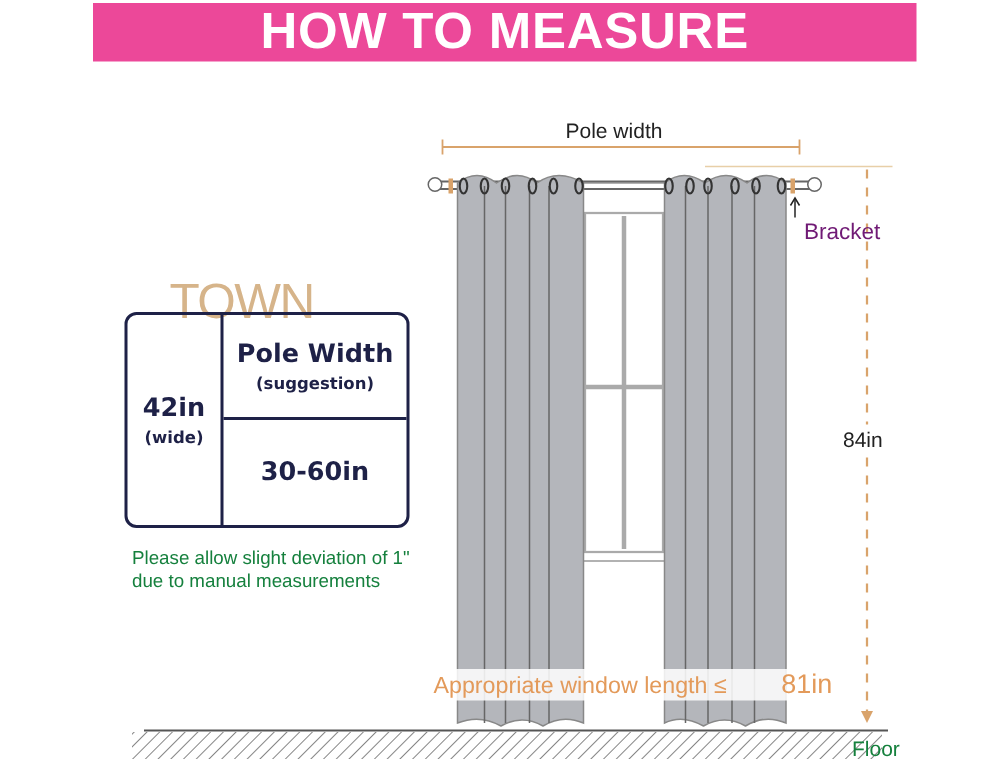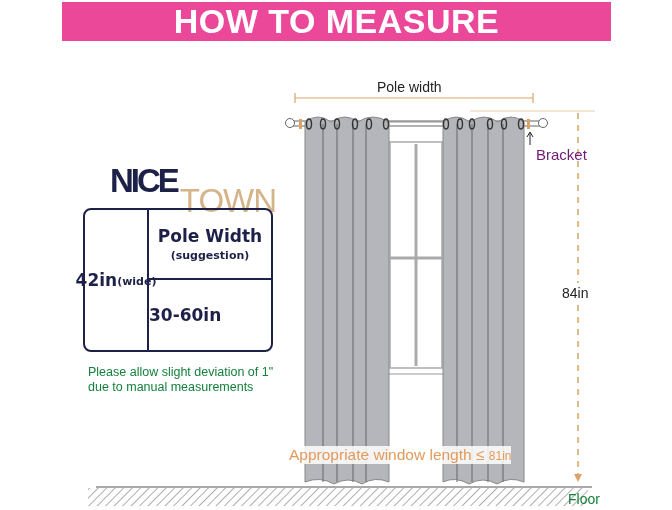--- a/index.html
+++ b/index.html
@@ -22,51 +22,50 @@
     .brand-nice { color: #1e2147; font-weight: bold; font-family: "Liberation Sans", sans-serif; letter-spacing: -3px; }
     .brand-town { color: #d6b48a; font-family: "Liberation Sans", sans-serif; margin-left: 3px; letter-spacing: -1px; margin-top: 40px; }
     .size-table {
       position: absolute; left: 83px; top: 208px; width: 190px; height: 144px;
       border: 2px solid #1e2147; border-radius: 8px; box-sizing: border-box;
       display: grid; grid-template-columns: 64px 1fr; grid-template-rows: 1fr 1fr;
       color: #1e2147; font-family: "DejaVu Sans", sans-serif; font-weight: bold;
     }
     .cell-left {
       grid-row: 1 / 3; border-right: 2px solid #1e2147;
-      display: flex; flex-direction: row; align-items: center; justify-content: center;
+      display: flex; flex-direction: column; align-items: center; justify-content: center;
     }
     .cell-top { border-bottom: 2px solid #1e2147; display: flex; flex-direction: column; align-items: center; justify-content: center; }
-    .cell-bottom { display: flex; align-items: center; justify-content: flex-start; }
+    .cell-bottom { display: flex; align-items: center; justify-content: center; }
     .big { font-size: 17px; }
     .small { font-size: 11px; margin-top: 3px; }
     .note {
       position: absolute; left: 88px; top: 365px; font-size: 12.5px; color: #15803d; line-height: 15px;
     }
     .annot-pole {
       position: absolute; left: 377px; top: 79px; font-size: 14px; color: #222;
     }
     .bracket-label { position: absolute; left: 536px; top: 146px; font-size: 15px; color: #701a75; }
     .height-label { position: absolute; left: 562px; top: 283px; font-size: 14px; color: #222; background: #fff; padding: 2px 0; }
     .floor-label { position: absolute; left: 568px; top: 491px; font-size: 14px; color: #15803d; }
     .window-length {
       position: absolute; left: 289px; top: 446px; font-size: 15.5px; color: #e39a5a; white-space: nowrap;
       background: rgba(255,255,255,0.85);
     }
-    .window-length .num { font-size: 12px; }
+    .window-length .num { font-size: 18px; margin-left: 32px; }
     svg.scene { position: absolute; left: 0; top: 0; }
   </style>
 </head>
 <body>
 
 <div class="banner">
   <span class="banner-title">HOW TO MEASURE</span>
 </div>
 
 <div class="brand">
-  <span class="brand-nice">NICE</span>
   <span class="brand-town">TOWN</span>
 </div>
 
 <div class="size-table">
   <div class="cell-left">
     <span class="big">42in</span>
     <span class="small">(wide)</span>
   </div>
   <div class="cell-top">
     <span class="big">Pole Width</span>

